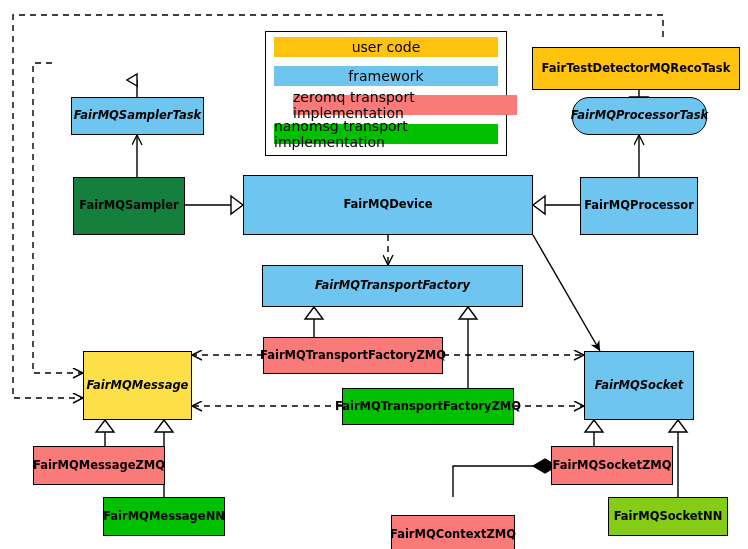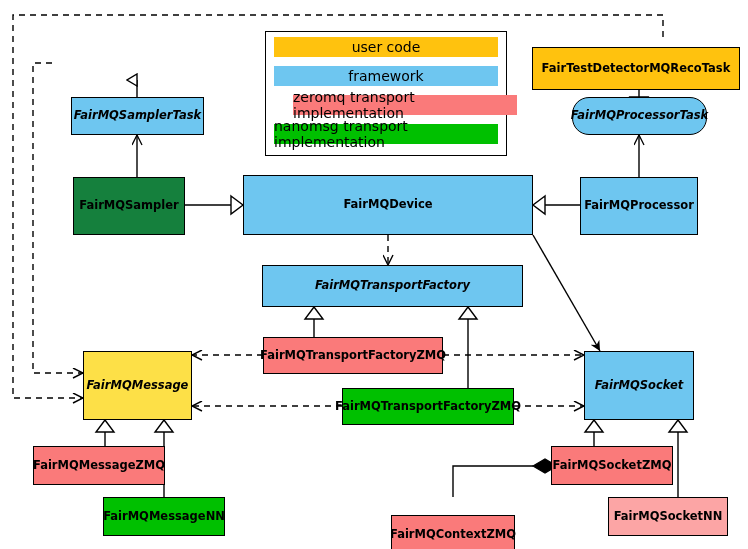--- a/index.html
+++ b/index.html
@@ -192,21 +192,21 @@
   </div>
 
   <div class="node" style="left:391px;top:497px;width:124px;height:39px;background:#FA7A7A;margin-top:18px;">
     <span>FairMQContextZMQ</span>
   </div>
 
   <div class="node" style="left:551px;top:446px;width:122px;height:39px;background:#FA7A7A;">
     <span>FairMQSocketZMQ</span>
   </div>
 
-  <div class="node" style="left:608px;top:497px;width:120px;height:39px;background:#fca5a5;">
+  <div class="node" style="left:608px;top:497px;width:120px;height:39px;background:#84cc16;">
     <span>FairMQSocketNN</span>
   </div>
 
   <div class="legend-box" style="left:265px;top:31px;width:242px;height:125px;"></div>
 
   <div class="legend-row" style="left:274px;top:37px;width:224px;height:20px;background:#FFC20E;">
     <span>user code</span>
   </div>
   <div class="legend-row" style="left:274px;top:66px;width:224px;height:20px;background:#6EC6F0;">
     <span>framework</span>

